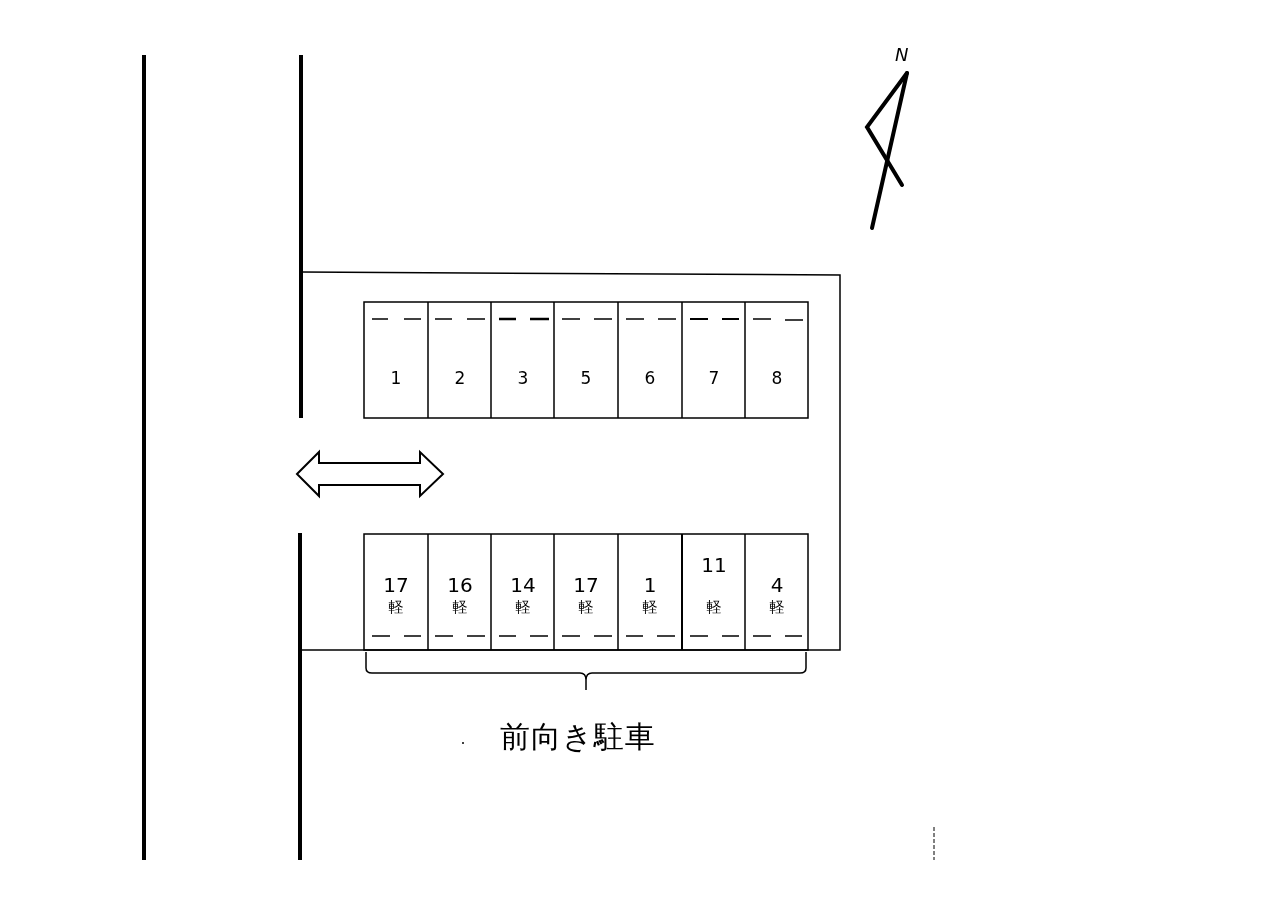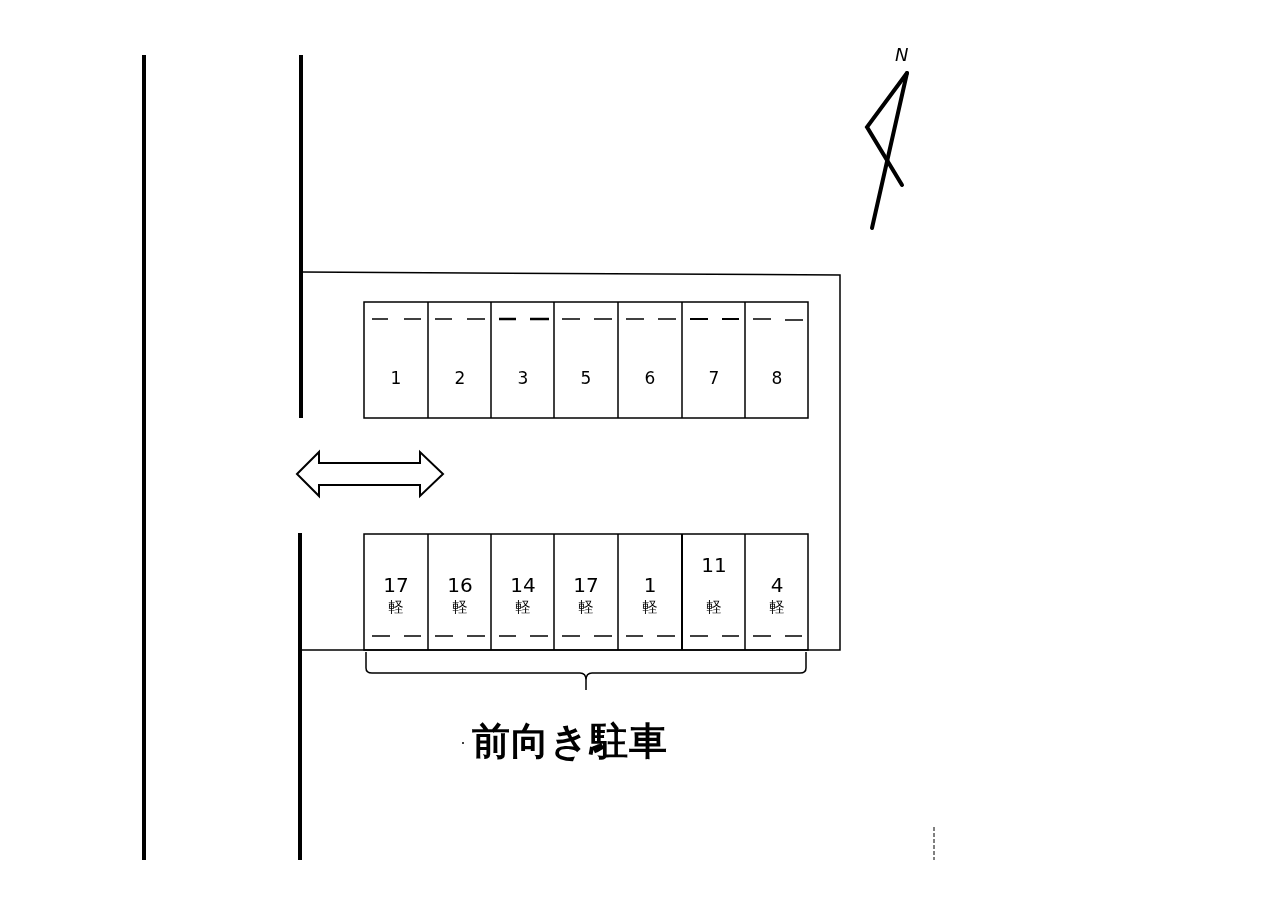--- a/index.html
+++ b/index.html
@@ -2,21 +2,21 @@
 <html><head>
 <meta charset="utf-8">
 <style>
   html, body { margin:0; padding:0; background:#ffffff; }
   body { width:1278px; height:904px; position:relative; overflow:hidden; font-family:"DejaVu Sans", sans-serif; }
   svg.canvas { position:absolute; left:0; top:0; }
   .lbl { position:absolute; color:#000; text-align:center; line-height:1; }
   .top-num { font-size:17px; width:62px; }
   .bot-num { font-size:20px; width:62px; }
   .bot-kei { font-size:15px; width:62px; }
-  .caption { font-size:38px; font-weight:bold; left:472px; top:722px; white-space:nowrap; letter-spacing:1px; }
+  .caption { font-size:30px; font-weight:normal; left:500px; top:722px; white-space:nowrap; letter-spacing:1px; }
   .north { font-size:18px; font-style:italic; left:895px; top:46px; }
 </style>
 </head>
 <body>
 
 <svg class="canvas" width="1278" height="904" viewBox="0 0 1278 904">
 
   <line x1="144" y1="55" x2="144" y2="860" stroke="#000" stroke-width="4"></line>
   <line x1="301" y1="55" x2="301" y2="418" stroke="#000" stroke-width="4"></line>
   <line x1="300" y1="533" x2="300" y2="860" stroke="#000" stroke-width="4"></line>

